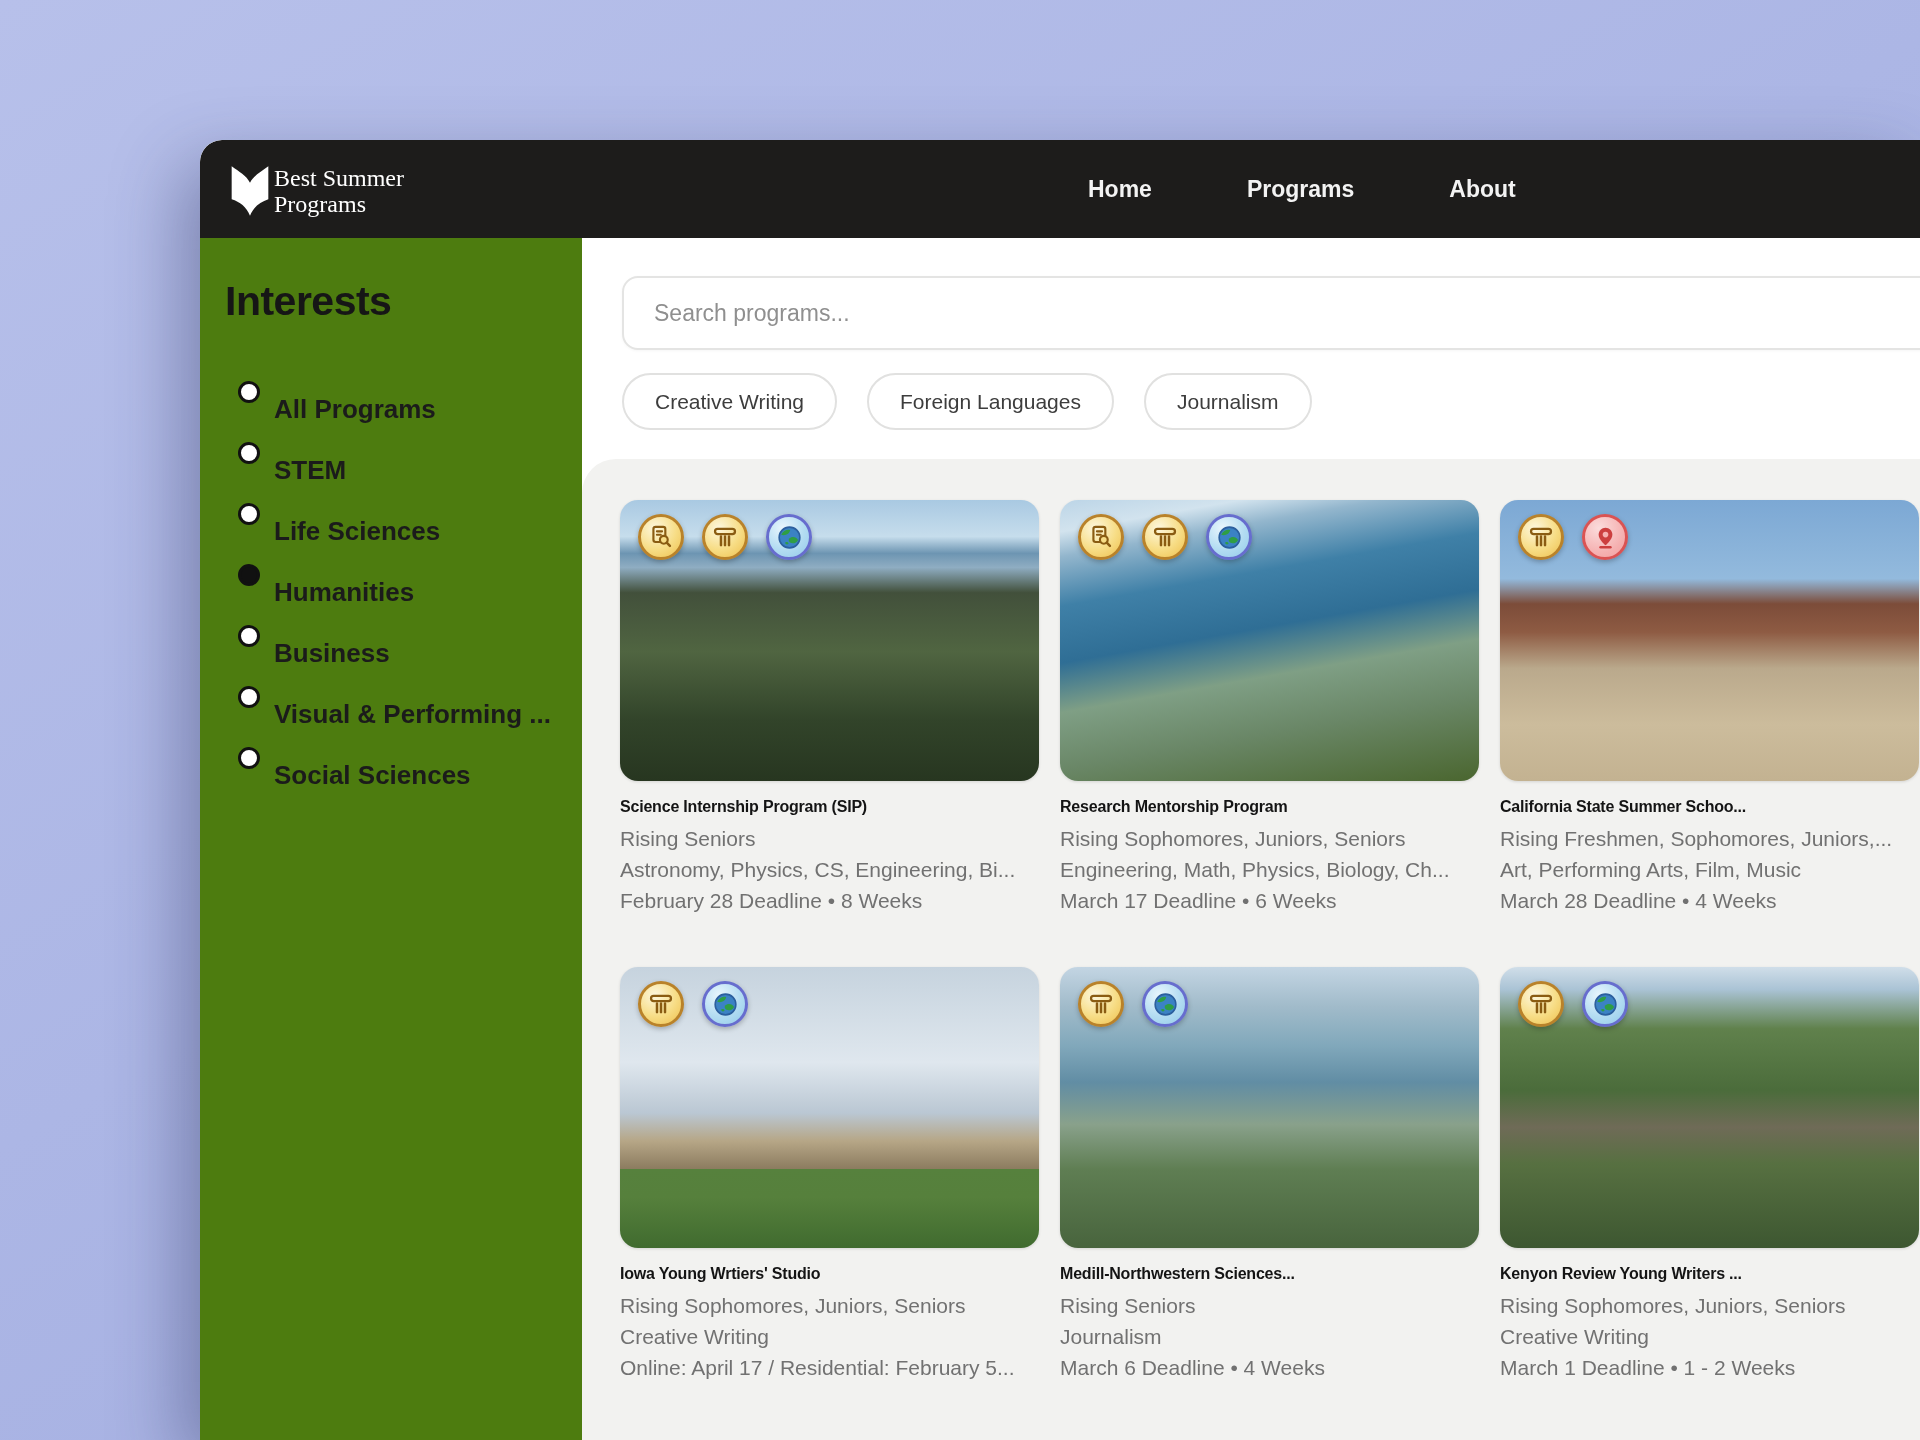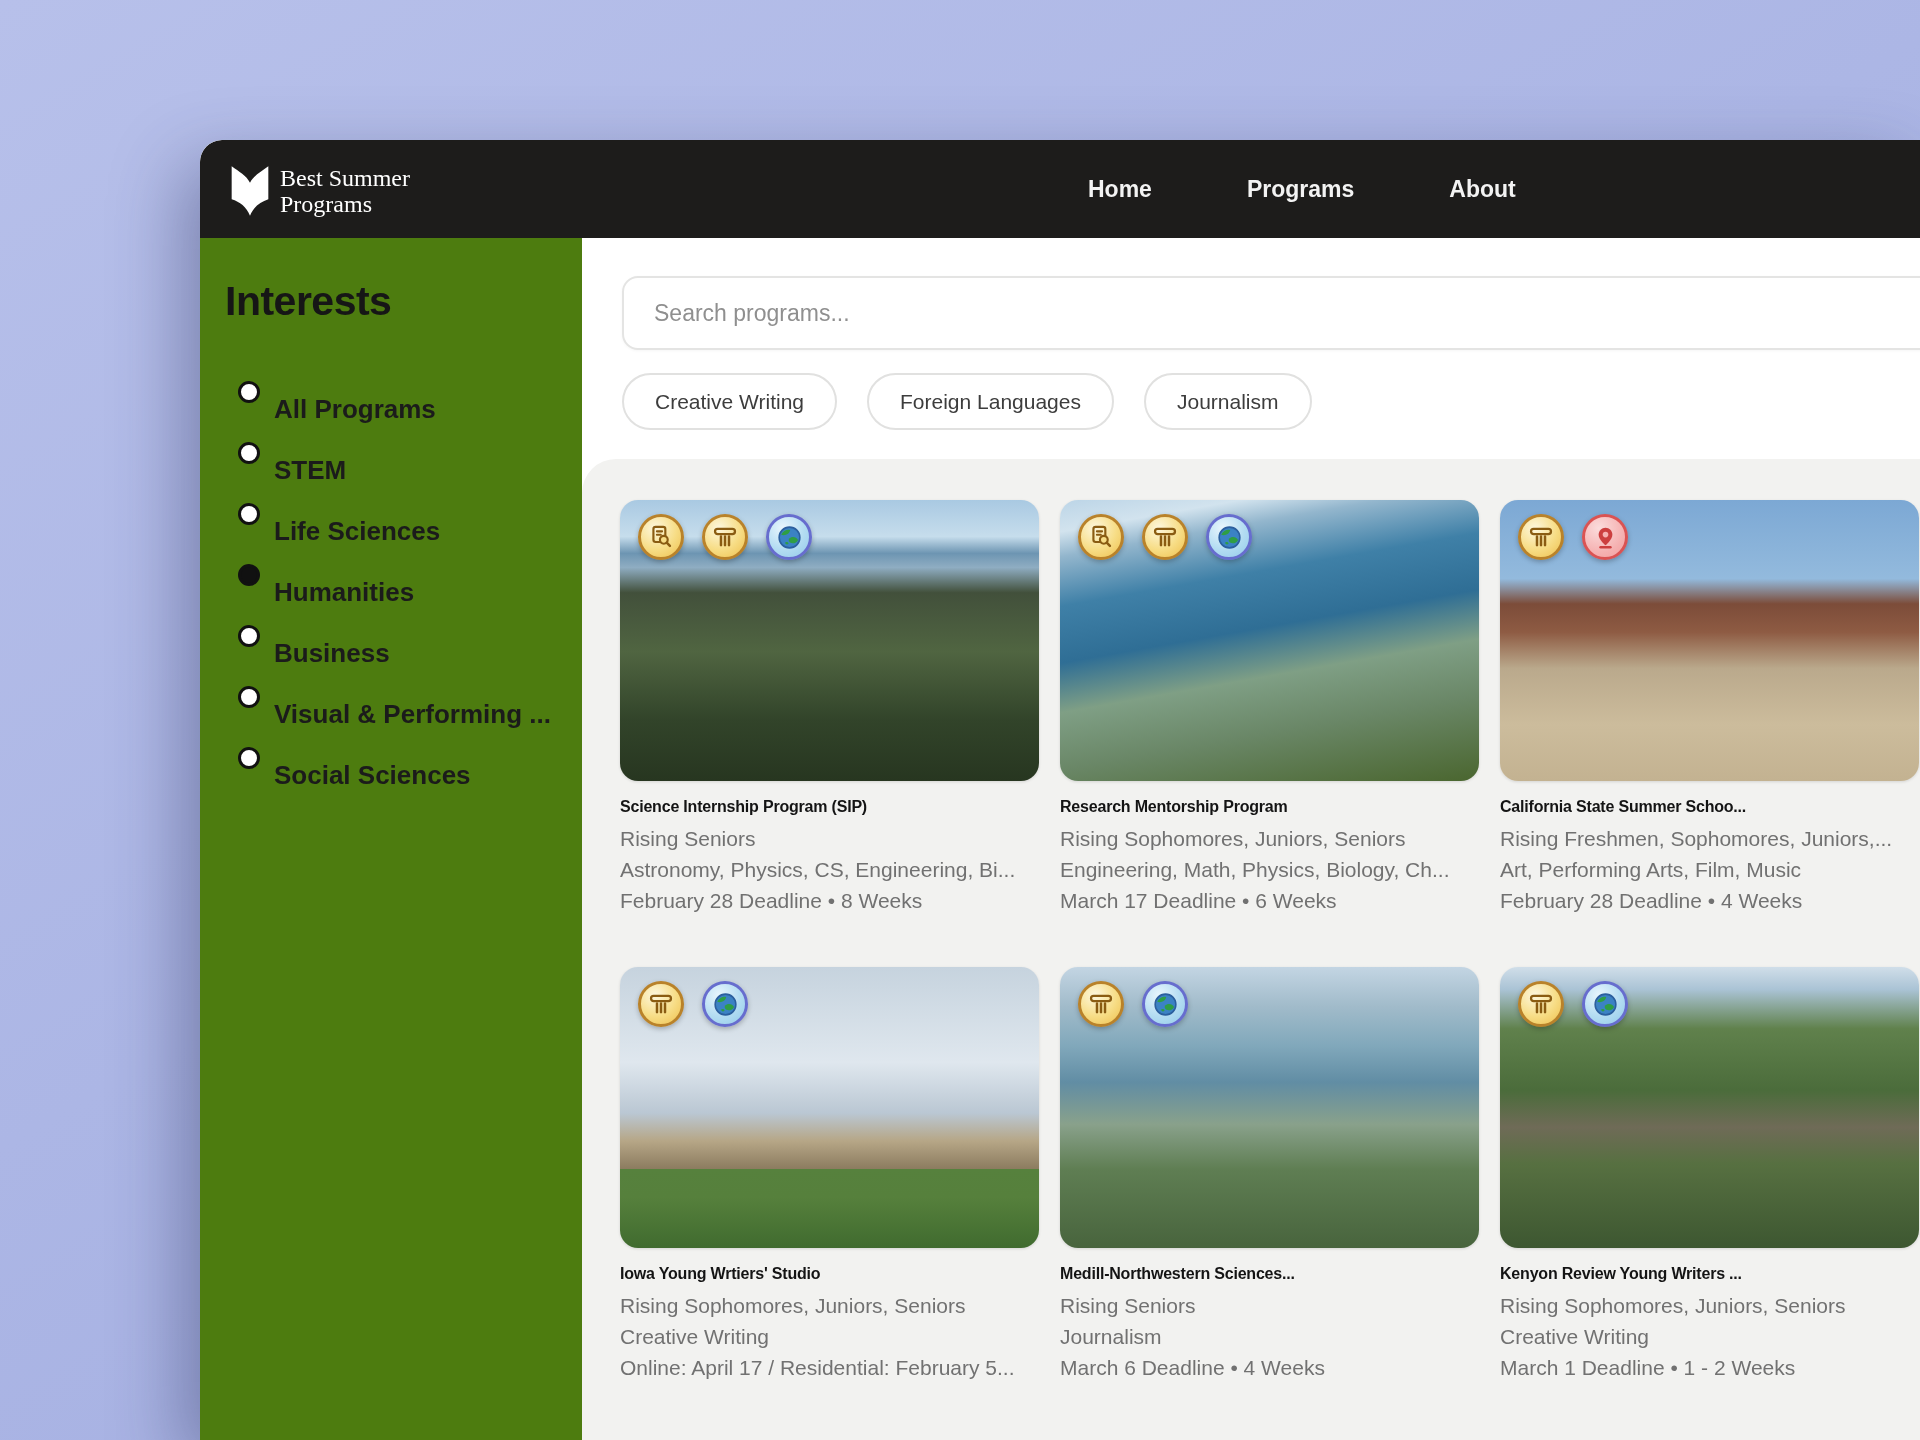--- a/index.html
+++ b/index.html
@@ -18,21 +18,21 @@
     box-shadow:-18px 24px 70px rgba(35,40,85,.38);
     overflow:hidden;
   }
 
   
   .navbar {
     position:absolute; left:0; top:0; right:0; height:98px;
     background:#1d1c1b; color:#fff;
     border-top-left-radius:22px;
   }
-  .brand { position:absolute; left:28px; top:0; height:102px; display:flex; align-items:center; gap:8px; cursor:pointer; }
+  .brand { position:absolute; left:28px; top:0; height:102px; display:flex; align-items:center; gap:2px; cursor:pointer; }
   .brand-logo svg { display:block; }
   .brand-text { font-family:"Liberation Serif", serif; font-size:24px; line-height:26px; color:#fff; }
   .nav-links { position:absolute; left:888px; top:0; height:98px; display:flex; align-items:center; gap:95px; }
   .nav-links a { color:#f3f3f3; font-size:23px; font-weight:700; text-decoration:none; cursor:pointer;text-align:center; }
 
   
   .sidebar { position:absolute; left:0; top:98px; width:382px; bottom:0; background:#4d7c0f; }
   .sidebar-title { margin:40px 0 0 25px; font-size:41px; font-weight:800; color:#161616; letter-spacing:-.5px; }
   .options { margin-top:36px; }
   .option { display:flex; align-items:center; gap:14px; height:61px; padding-left:38px; cursor:pointer; }
@@ -257,21 +257,21 @@
               <span class="badge badge-red">
                   <svg width="27" height="27" viewBox="0 0 24 24">
                     <use href="#icon-pin"></use>
                   </svg>
                 </span>
             </div>
           </div>
           <h3 class="card-title">California State Summer Schoo...</h3>
           <div class="card-meta">Rising Freshmen, Sophomores, Juniors,...</div>
           <div class="card-meta">Art, Performing Arts, Film, Music</div>
-          <div class="card-meta">February 28 Deadline • 4 Weeks</div>
+          <div class="card-meta">March 28 Deadline • 4 Weeks</div>
         </article>
 
         <article class="card">
           <div class="card-img img-4">
             <div class="badges">
               <span class="badge badge-gold">
                   <svg width="26" height="26" viewBox="0 0 24 24">
                     <use href="#icon-column"></use>
                   </svg>
                 </span>

